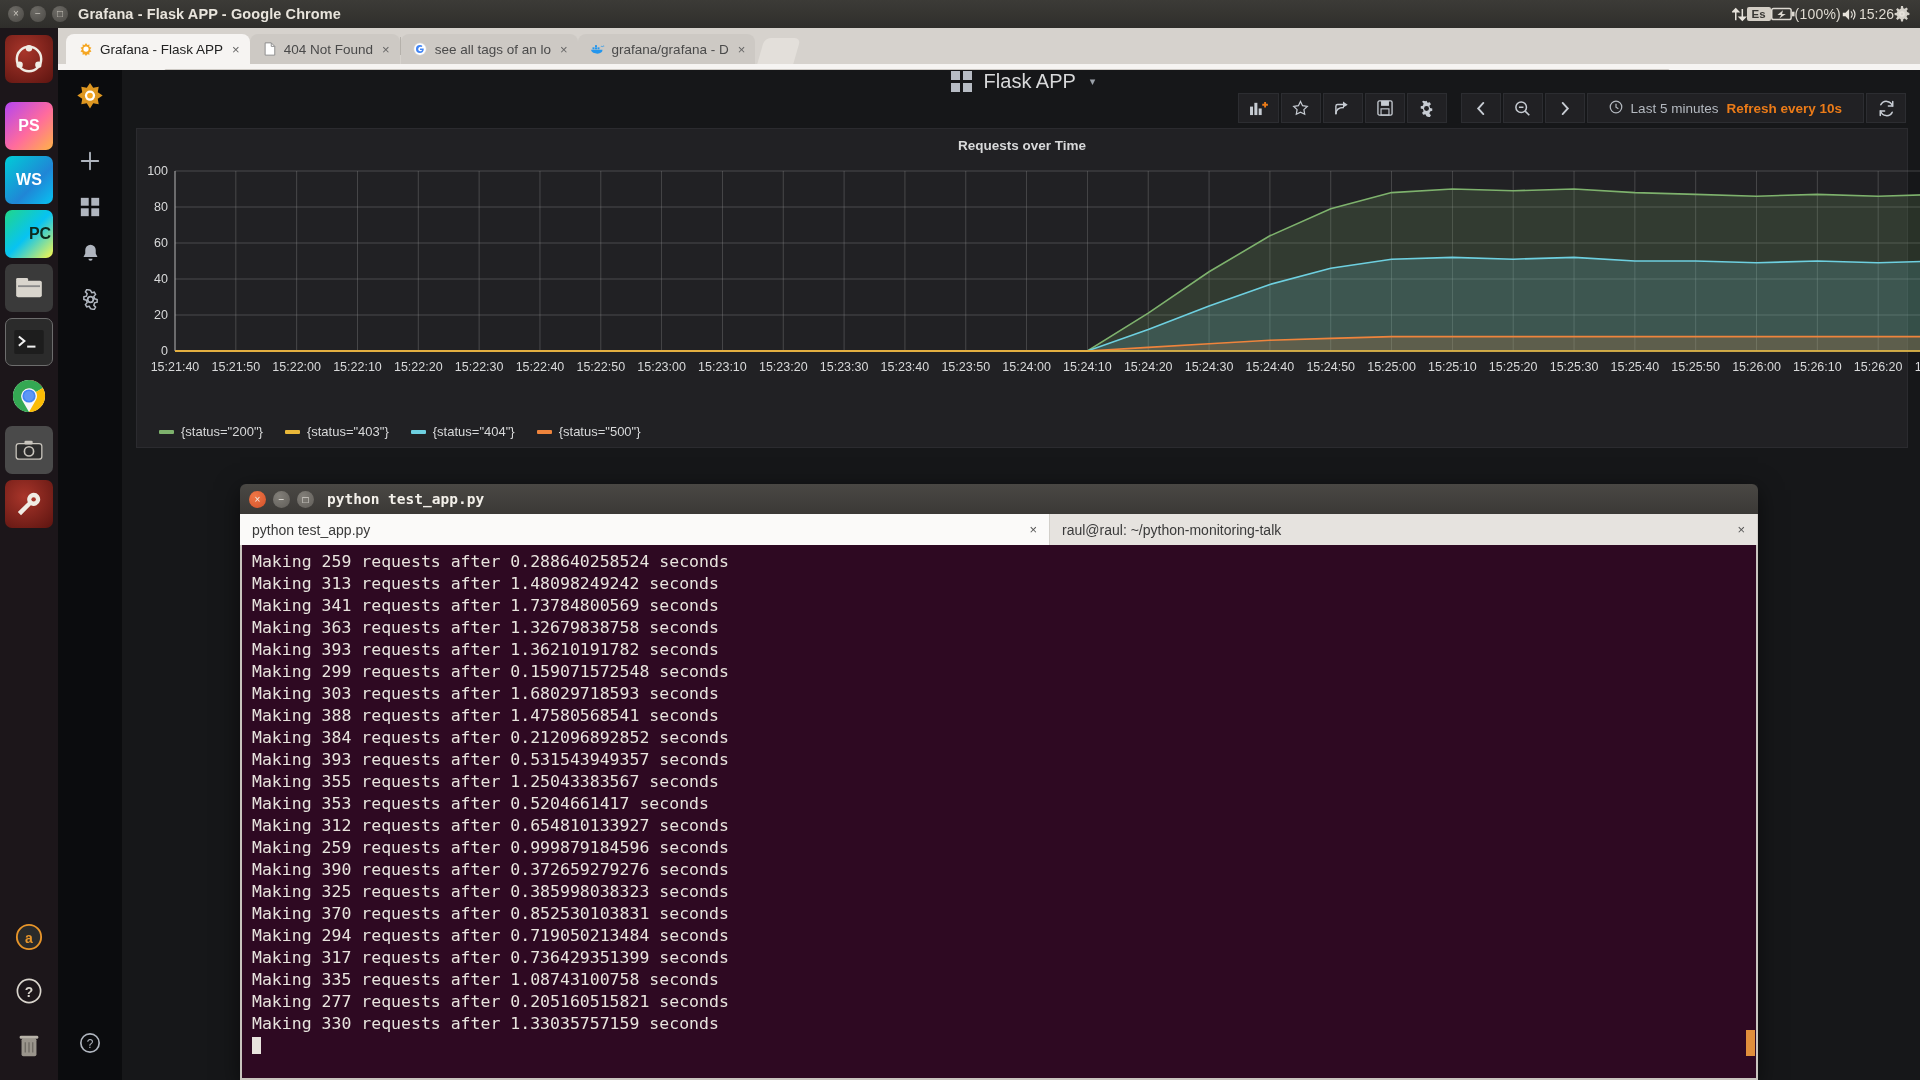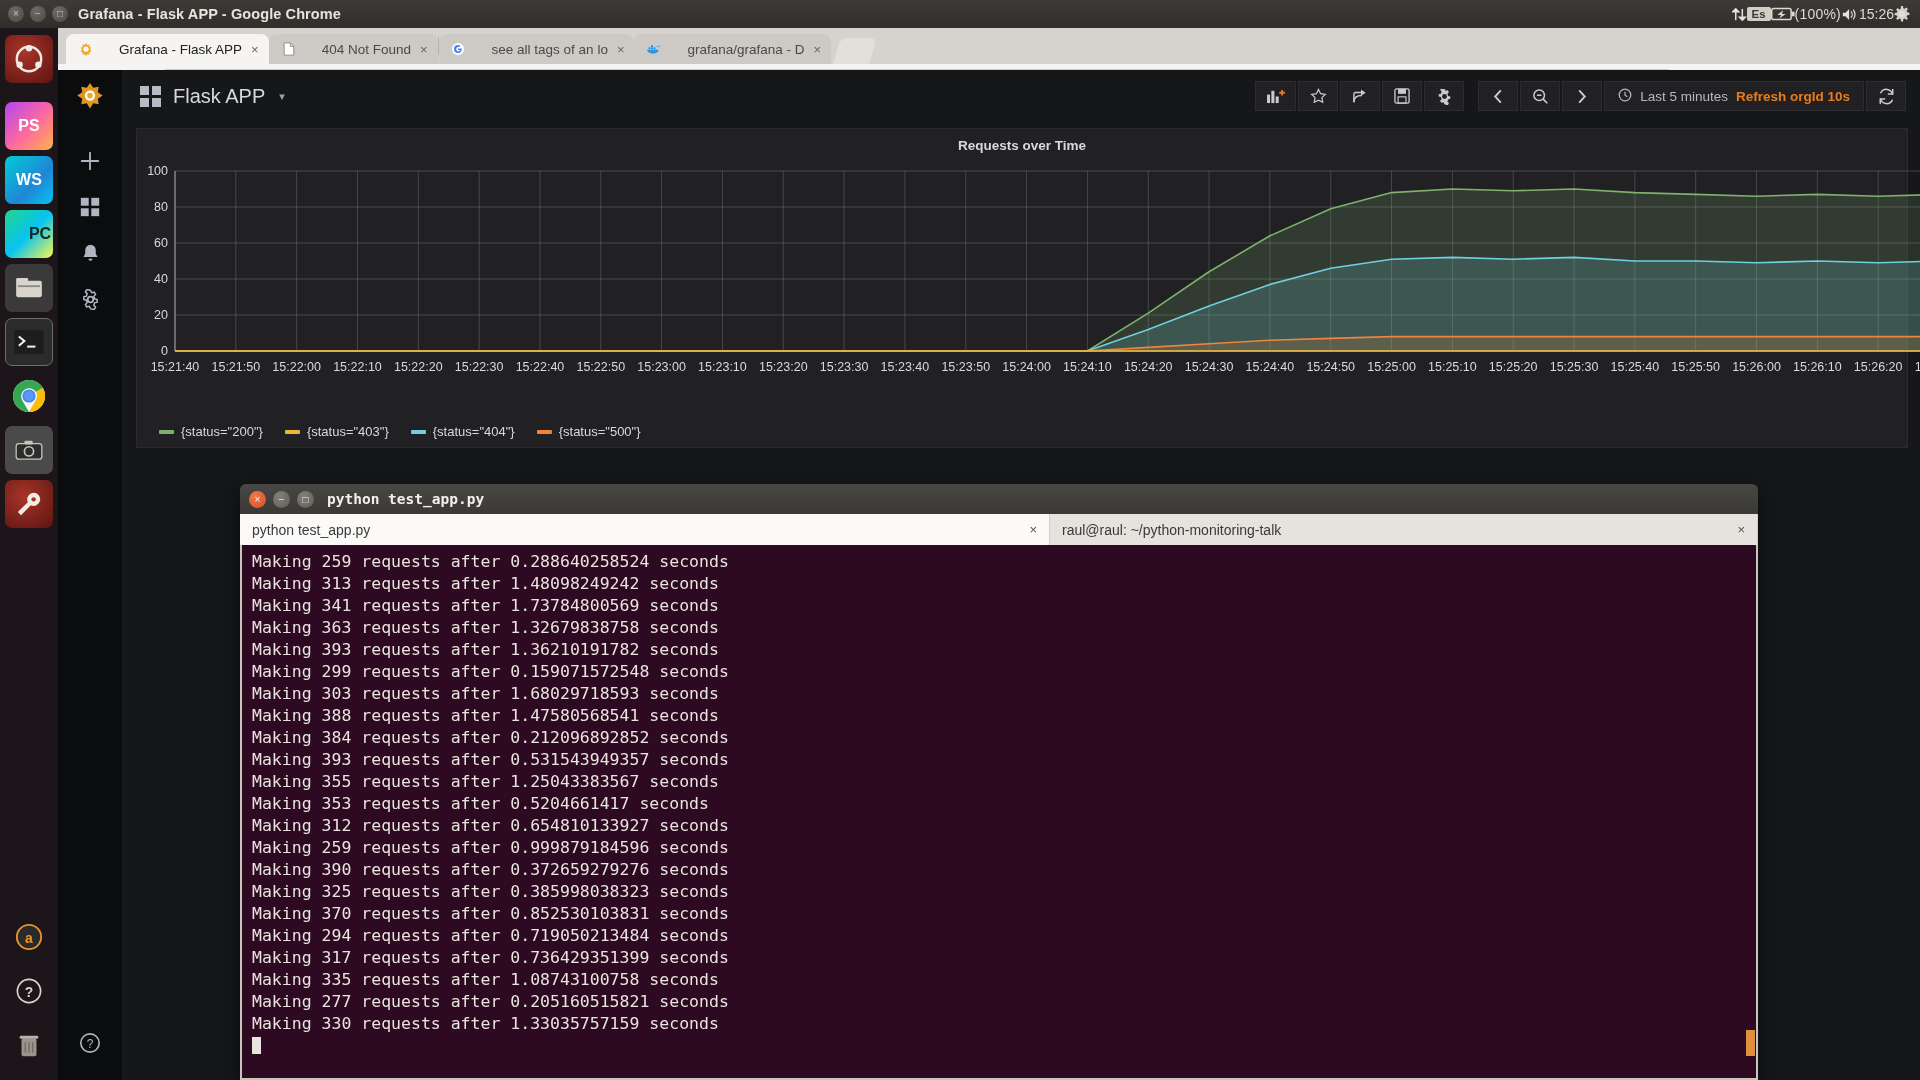--- a/index.html
+++ b/index.html
@@ -56,21 +56,21 @@
     display: flex; align-items: flex-end; padding-left: 8px;
   }
   .tab {
     height: 30px; display: flex; align-items: center; gap: 7px;
     padding: 0 8px 0 12px; font-size: 13.5px; color: #3c3c3c;
     border-top-left-radius: 8px; border-top-right-radius: 8px;
     max-width: 205px; min-width: 150px; position: relative;
   }
   .tab.active { background: #f6f4f2; color: #222; }
   .tab.inactive { background: #cdc9c4; color: #4a4a4a; }
-  .tab-title { overflow: hidden; white-space: nowrap; text-overflow: ellipsis; flex: 1; margin-left: 19px; }
+  .tab-title { overflow: hidden; white-space: nowrap; text-overflow: ellipsis; flex: 1; }
   .tab-close { font-size: 13px; color: #666; padding: 0 2px; }
   .tab-sep { width: 1px; height: 18px; background: #b5b1ab; align-self: center; }
   .favicon { width: 15px; height: 15px; flex: 0 0 15px; display: flex; align-items: center; justify-content: center; }
   #newtab-stub {
     width: 36px; height: 26px; background: #e3dfda; margin-left: 6px;
     border-top-left-radius: 6px; border-top-right-radius: 6px;
     transform: skewX(-16deg);
   }
 
   #omnibar {
@@ -99,35 +99,35 @@
   #grafana { position: absolute; top: 70px; left: 58px; width: 1862px; height: 1010px; background: #161719; display: flex; }
   #g-side {
     width: 64px; background: #0b0c0e; display: flex; flex-direction: column; align-items: center;
     padding-top: 8px;
   }
   #g-logo { width: 42px; height: 42px; margin-bottom: 18px; display: flex; align-items: center; justify-content: center; }
   .g-nav { width: 44px; height: 46px; display: flex; align-items: center; justify-content: center; color: #9fa7b3; }
   #g-side-bottom { margin-top: auto; padding-bottom: 14px; }
 
   #g-main { flex: 1; display: flex; flex-direction: column; background: #161719; }
-  #g-topbar { height: 52px; display: flex; align-items: center; padding: 0 14px 0 18px; }
+  #g-topbar { height: 52px; display: flex; align-items: center; padding: 0 14px 0 18px; flex-direction: column; }
   #dash-title-wrap { display: flex; align-items: center; gap: 12px; }
   #dash-grid-icon { display: grid; grid-template-columns: 9px 9px; grid-gap: 3px; }
   #dash-grid-icon i { display: block; width: 9px; height: 9px; background: #b7bcc4; }
   #dash-title { color: #d8d9da; font-size: 20px; }
   #dash-caret { color: #9aa0a8; font-size: 11px; margin-left: 2px; }
   #g-actions { margin-left: auto; display: flex; align-items: center; gap: 2px; }
   .g-btn {
     height: 30px; min-width: 40px; padding: 0 10px; background: #212124; border: 1px solid #2c2d31;
     display: flex; align-items: center; justify-content: center; color: #c7ccd3; font-size: 14px;
   }
   .g-gap { width: 10px; }
   #time-pick {
     height: 30px; background: #212124; border: 1px solid #2c2d31; display: flex; align-items: center;
-    gap: 8px; padding: 0 13px; font-size: 13.5px; color: #b4b9c0;
+    gap: 8px; padding: 0 21px; font-size: 13.5px; color: #b4b9c0;
   }
   #refresh-label { color: #eb7b18; font-weight: bold; }
 
   
   #panel {
     margin: 6px 12px 0 14px; background: #212124; border: 1px solid #2b2b2f;
     height: 320px; position: relative;
   }
   #panel-heading { text-align: center; color: #d8d9da; font-size: 13.5px; font-weight: bold; padding-top: 9px; }
   #plot-wrap { position: absolute; left: 0; top: 26px; right: 6px; bottom: 0; }
@@ -519,21 +519,21 @@
             </svg>
         </div>
         <div id="time-pick">
           <span>
             <svg width="14" height="14" viewBox="0 0 16 16">
                 <circle cx="8" cy="8" r="6.6" fill="none" stroke="#b4b9c0" stroke-width="1.4"></circle>
                 <path d="M8 4.3V8.3l2.7 1.7" stroke="#b4b9c0" stroke-width="1.4" fill="none"></path>
               </svg>
           </span>
           <span>Last 5 minutes</span>
-          <span id="refresh-label">Refresh orgId 10s</span>
+          <span id="refresh-label">Refresh every 10s</span>
         </div>
         <div class="g-btn">
           <svg width="17" height="17" viewBox="0 0 18 18">
               <path d="M15.2 6.2A6.6 6.6 0 003 5M2.8 11.8A6.6 6.6 0 0015 13" stroke="#c7ccd3" stroke-width="1.6" fill="none" stroke-linecap="round"></path>
               <path d="M15.6 1.6v4.8h-4.6M2.4 16.4v-4.8h4.6" stroke="#c7ccd3" stroke-width="1.6" fill="none" stroke-linecap="round"></path>
             </svg>
         </div>
       </div>
     </div>
 

